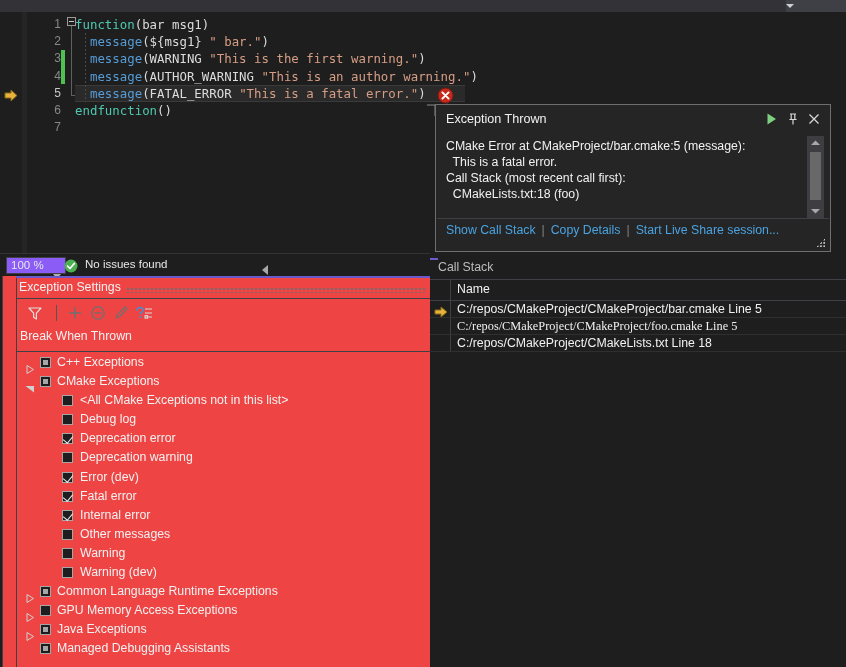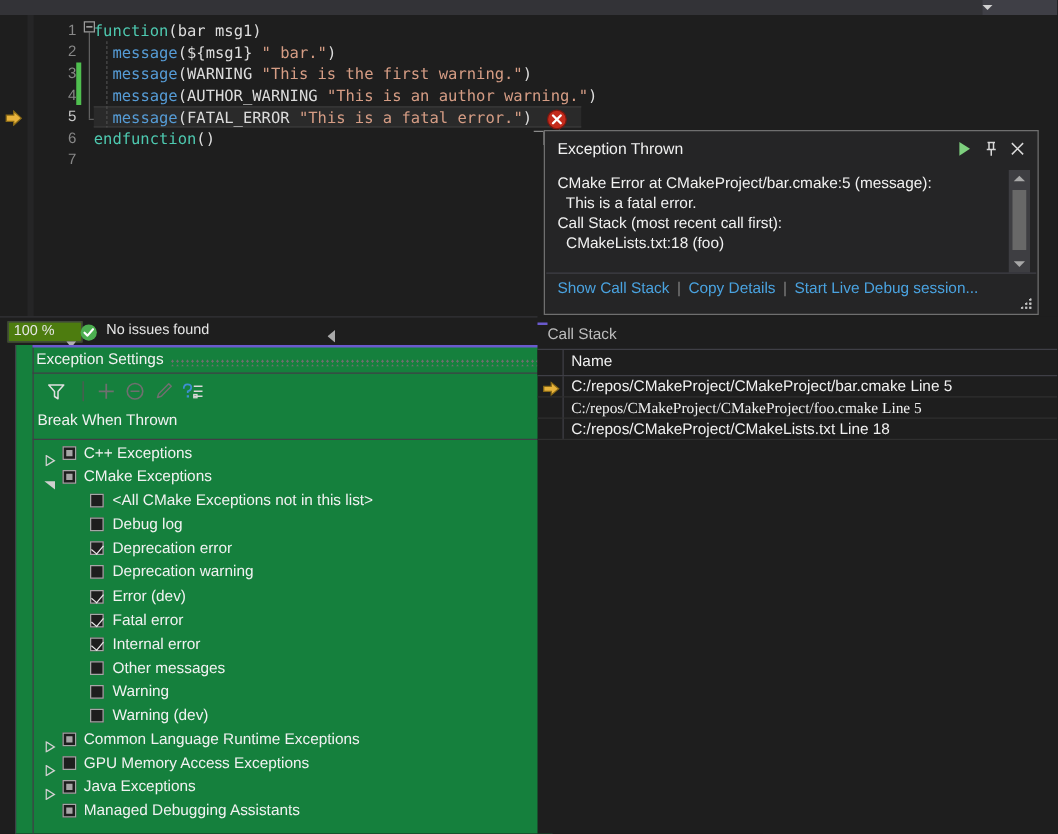--- a/index.html
+++ b/index.html
@@ -46,30 +46,30 @@
   .guide{position:absolute;left:58px;width:1px;background:repeating-linear-gradient(to bottom,#4a4a4a 0 2px,transparent 2px 4px);}
 
   .exec-arrow{position:absolute;left:4px;top:76px;width:14px;height:13px;}
 
   .err-glyph{position:absolute;left:437px;top:75px;width:17px;height:17px;}
   .callout{position:absolute;left:0;top:0;width:846px;height:241px;pointer-events:none;}
 
   
   #statusbar{position:absolute;left:0;top:253px;width:430px;height:23px;background:#1e1e1e;
              border-top:1px solid #333337;box-sizing:border-box;}
-  .zoomsel{position:absolute;left:6px;top:3px;width:60px;height:17px;background:#4d7c0f;
+  .zoomsel{position:absolute;left:6px;top:3px;width:60px;height:17px;background:#8b5cf6;
            border:1px solid #3f3f46;box-sizing:border-box;}
   .zoomsel .val{position:absolute;left:4px;top:1px;font-size:11.5px;color:#e6e6e6;}
   .zoomsel .ar{position:absolute;right:4px;top:7px;}
   .issues{position:absolute;left:85px;top:4px;font-size:11.5px;color:#e6e6e6;}
   .issues .ok{position:absolute;left:-21px;top:1px;}
   .navarrow{position:absolute;left:262px;top:7px;}
 
   
-  #exc-pane{position:absolute;left:12px;top:276px;width:430px;height:391px;background:#15803d;
+  #exc-pane{position:absolute;left:2px;top:276px;width:430px;height:391px;background:#ef4444;
             border-right:1px solid #3f3f46;box-sizing:border-box;}
   .accent{position:absolute;left:14px;top:0;width:416px;height:2px;background:#6a5acd;}
   .pane-title{position:absolute;left:14px;top:3px;height:19px;right:0;}
   .pane-title .t{position:absolute;left:3px;top:1px;font-size:12.3px;color:#f1f1f1;}
   .grip-dots{position:absolute;left:110px;top:8px;right:6px;height:6px;
      background-image:radial-gradient(#6f6f6f 0.8px, transparent 0.9px);
      background-size:4px 4px;background-position:0 0;}
   .pane-edge{position:absolute;left:14px;top:0;width:1px;height:391px;background:#3f3f46;}
   .pane-edge2{position:absolute;left:0;top:0;width:1px;height:391px;background:#3f3f46;}
   .pane-underline{position:absolute;left:14px;top:22px;right:0;height:1px;background:#3f3f46;}
@@ -407,17 +407,17 @@
       </div>
       <div class="thumb"></div>
       <div class="arw" style="bottom:0">
         <svg width="17" height="14" viewBox="0 0 17 14">
             <path d="M4 5 L13 5 L8.5 9.5 Z" fill="#a8a8a8"></path>
           </svg>
       </div>
     </div>
 
     <div class="pp-divider"></div>
-    <div class="pp-links" id="pp-links-host"><a href="#">Show Call Stack</a><span class="sep">|</span><a href="#">Copy Details</a><span class="sep">|</span><a href="#">Start Live Debug session...</a></div>
+    <div class="pp-links" id="pp-links-host"><a href="#">Show Call Stack</a><span class="sep">|</span><a href="#">Copy Details</a><span class="sep">|</span><a href="#">Start Live Share session...</a></div>
     <div class="pp-grip"></div>
   </div>
 
 </div>
 
 </body></html>

